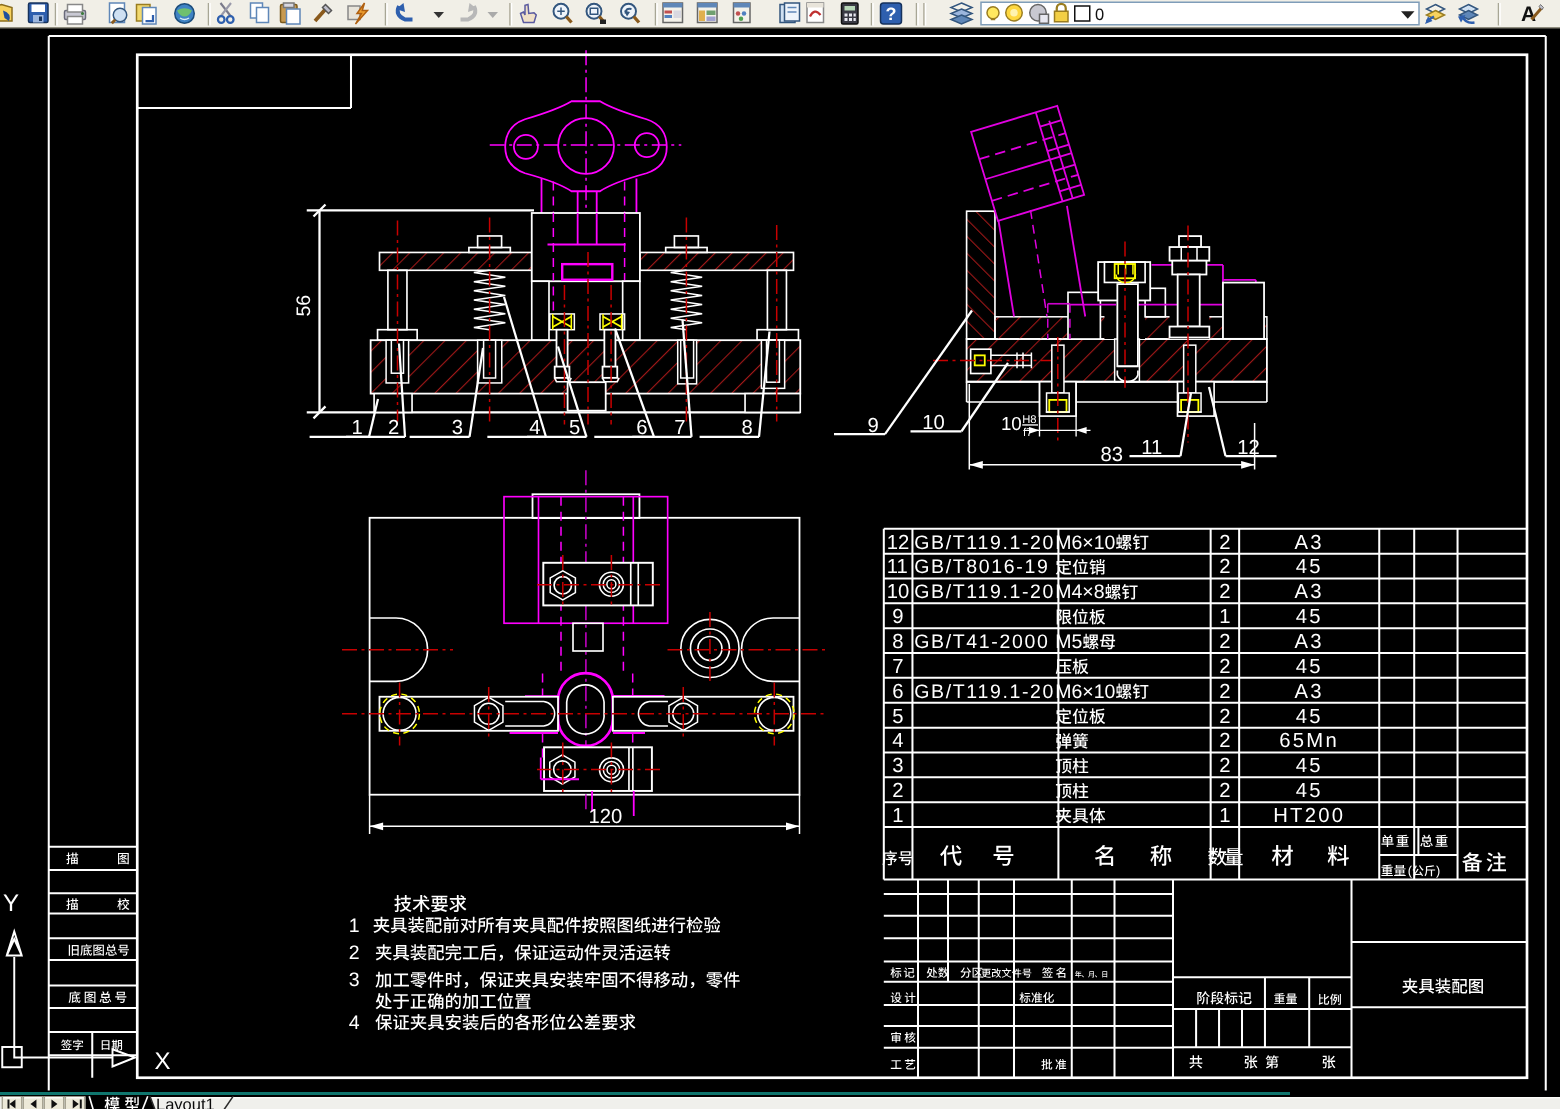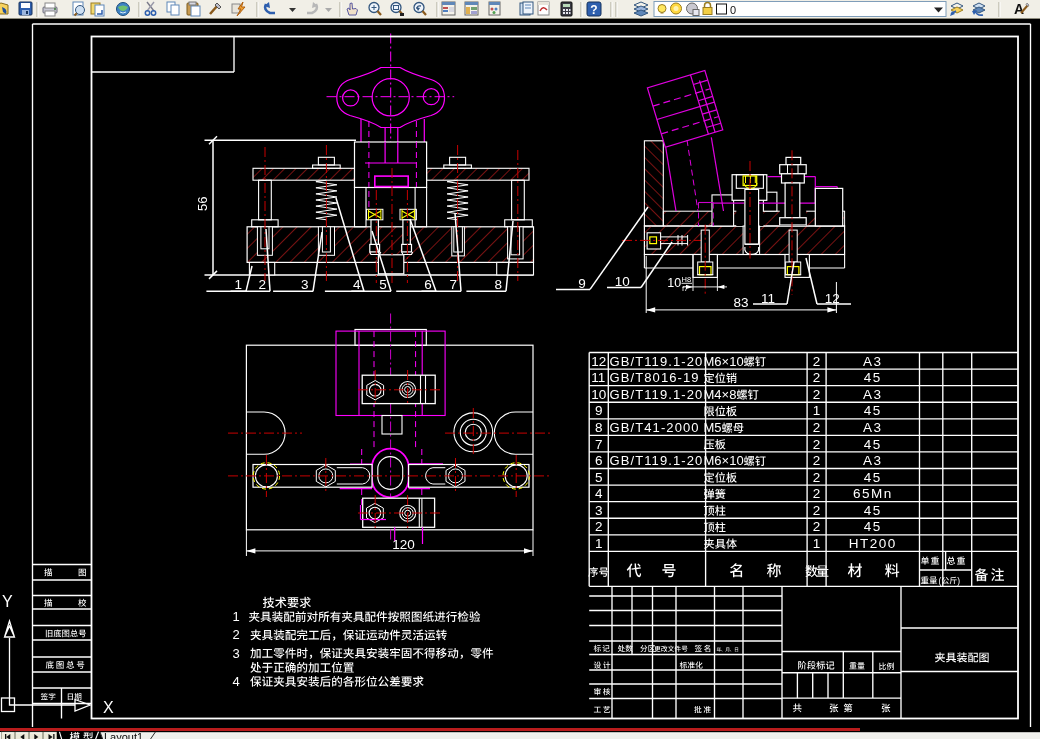--- a/index.html
+++ b/index.html
@@ -1,18 +1,18 @@
 <!DOCTYPE html>
 <html><head><meta charset="utf-8"><style>
 html,body{margin:0;padding:0;width:1040px;height:739px;overflow:hidden;background:#000;}
 *{box-sizing:border-box;}
 body{font-family:"Liberation Sans", sans-serif;}
 #tb{position:absolute;left:0;top:0;width:1040px;height:19px;background:#f1efe7;border-bottom:1px solid #8f8d7f;}
 #canvas{position:absolute;left:0;top:19px;width:1040px;height:710px;background:#000;}
-#tabs{position:absolute;left:0;top:728px;width:860px;height:11px;background:#b91c1c;}
+#tabs{position:absolute;left:0;top:728px;width:860px;height:11px;background:#0f766e;}
 svg text{font-family:"Liberation Sans", sans-serif;}
 </style></head><body>
 <div id="tb"><svg width="1040" height="19" viewBox="0 0 1040 19">
       <g transform="translate(-7 1)">
         <path d="M2 4 L8 2 L15 4 L15 13 L2 13 Z" fill="#f7d25e" stroke="#8a6d1d"></path>
         <path d="M9 6 Q15 8 13 13 L10 11" fill="#1e4f9c"></path>
       </g>
       <g transform="translate(18 1)">
         <rect x="1" y="1" width="13" height="13" rx="1" fill="#2e5fae" stroke="#16325c"></rect>
         <rect x="3" y="2" width="9" height="5" fill="#fff"></rect>

